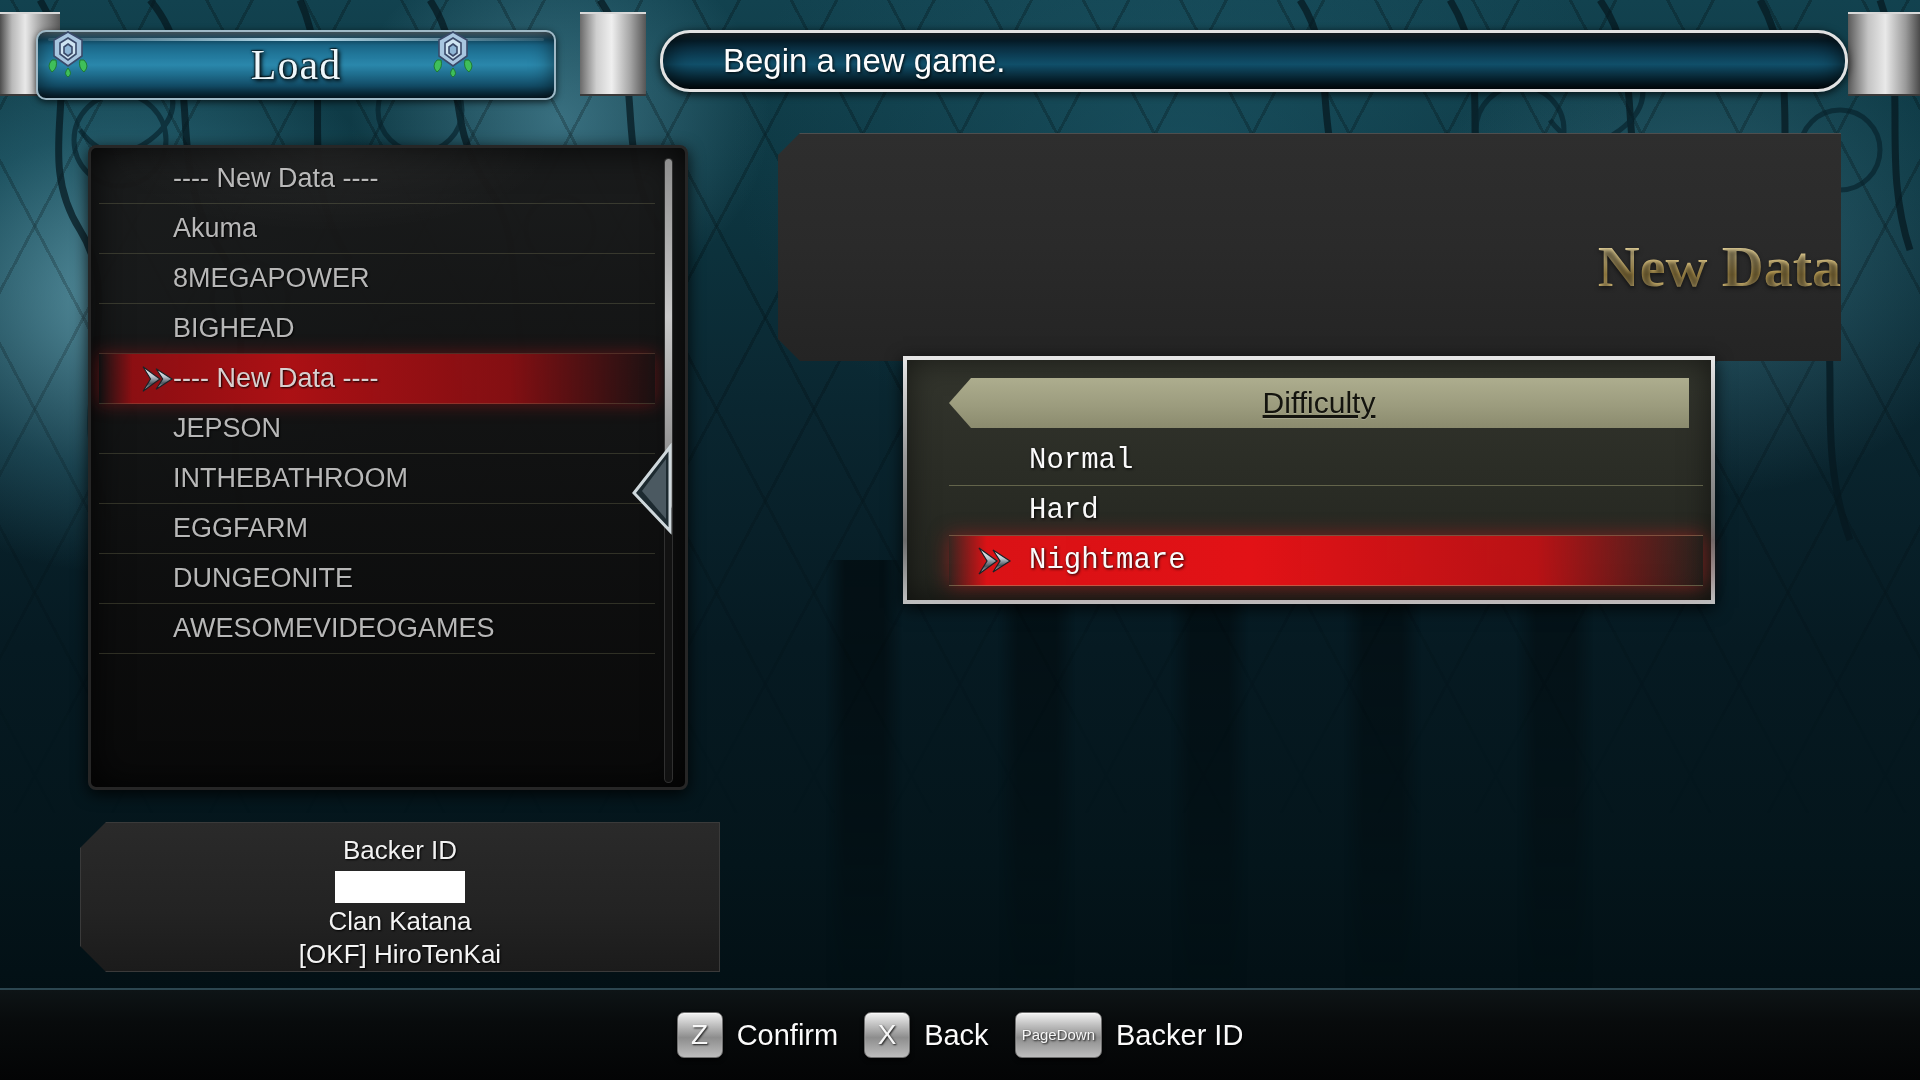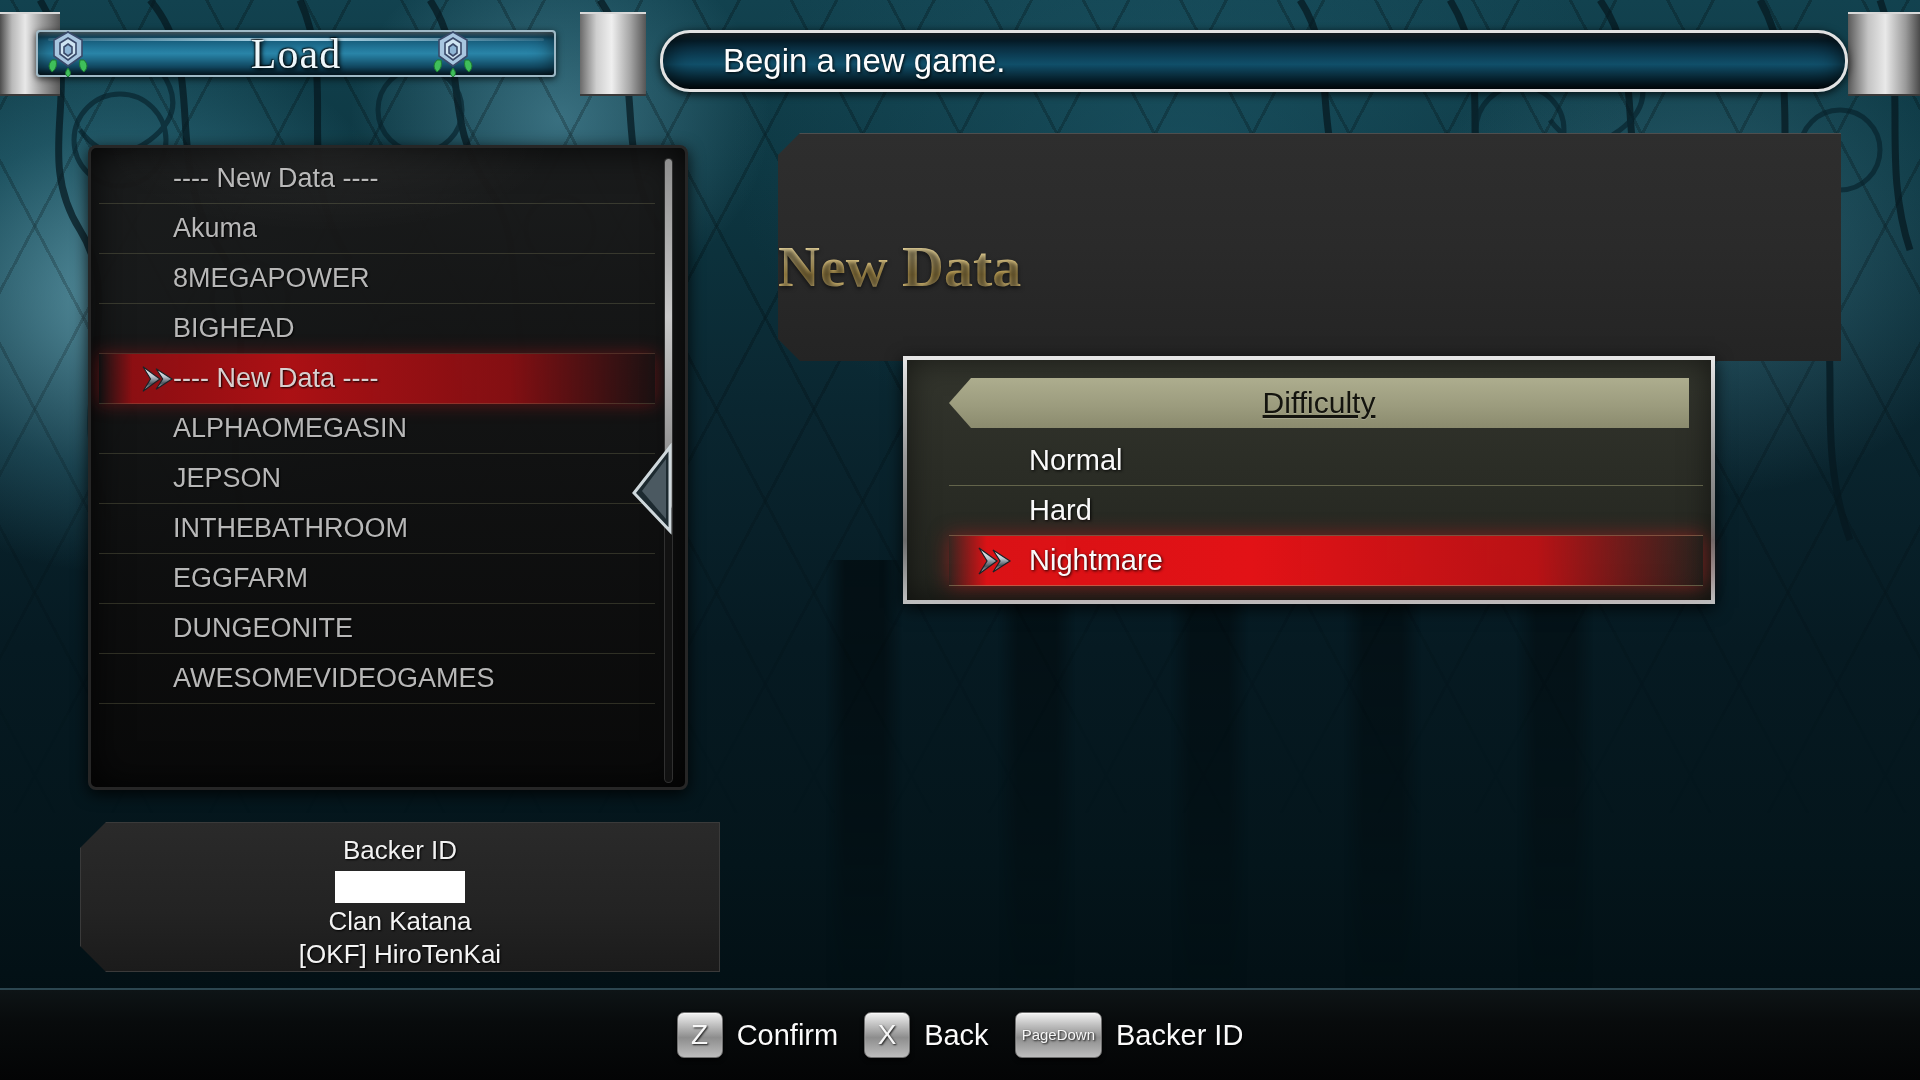--- a/index.html
+++ b/index.html
@@ -54,22 +54,22 @@
     background:linear-gradient(90deg,#4d4d4d 0%, #b9b9b9 20%, #e8e8e8 42%, #9d9d9d 70%, #5a5a5a 100%);
     border-top:2px solid #d8d8d8; border-bottom:2px solid #3a3a3a;
   }
   #frame-left  { left:0; }
   #frame-mid-l { left:580px; width:66px;
     background:linear-gradient(90deg,#6a6a6a 0%, #cfcfcf 25%, #efefef 48%, #a5a5a5 76%, #555 100%); }
   #frame-right { right:0; width:72px;
     background:linear-gradient(90deg,#5a5a5a 0%, #c4c4c4 28%, #e9e9e9 52%, #9a9a9a 80%, #4a4a4a 100%); }
 
   #load-bar {
-    position:absolute; left:36px; top:18px; width:520px; height:47px;
-    border-radius:4px;
+    position:absolute; left:36px; top:18px; width:520px; height:70px;
+    border-radius:10px;
     background:
       linear-gradient(180deg, rgba(255,255,255,0.32) 0%, rgba(255,255,255,0.0) 12%),
       linear-gradient(180deg,#0a2e40 0%, #1b6b8e 20%, #2a87ab 50%, #13506c 82%, #061d2a 100%);
     border:2px solid #9fb9c6;
     box-shadow:inset 0 0 22px rgba(0,0,0,0.6), 0 2px 7px rgba(0,0,0,0.7);
     display:flex; align-items:center; justify-content:center;
   }
   #load-bar::before {
     content:""; position:absolute; left:10px; right:10px; top:6px; height:3px;
     background:linear-gradient(90deg, rgba(255,255,255,0.1), rgba(200,235,250,0.92), rgba(255,255,255,0.1));
@@ -159,21 +159,21 @@
   #backer-clan { font-size:26px; color:#f4f4f4; text-shadow:1px 1px 2px #000; }
   #backer-user { font-size:26px; color:#f4f4f4; text-shadow:1px 1px 2px #000; margin-top:2px; }
 
   
   #detail-panel {
     position:absolute; left:778px; top:133px; width:1063px; height:228px;
     background:linear-gradient(180deg,#2e2e2e 0%, #2a2a2a 50%, #242424 100%);
     border-top:1px solid #4e4e4e;
     box-shadow:0 4px 14px rgba(0,0,0,0.75);
     clip-path:polygon(22px 0, 100% 0, 100% 100%, 22px 100%, 0 calc(100% - 22px), 0 22px);
-    display:flex; align-items:center; justify-content:flex-start;
+    display:flex; align-items:center; justify-content:flex-end;
   }
   #detail-title {
     font-family:"Liberation Serif", serif;
     font-size:58px; font-weight:bold;
     background:linear-gradient(180deg,#f4e6b6 0%, #e6cf8e 38%, #c8a858 62%, #e3d09a 100%);
     -webkit-background-clip:text; background-clip:text; color:transparent;
     text-shadow:0 2px 4px rgba(0,0,0,0.55);
     margin-top:38px;
   }
 
@@ -188,21 +188,21 @@
   #difficulty-header {
     position:absolute; left:42px; top:18px; width:740px; height:50px;
     background:linear-gradient(180deg,#adad8e 0%, #9c9c7e 55%, #8b8b6e 100%);
     clip-path:polygon(22px 0, 100% 0, 100% 100%, 22px 100%, 0 50%);
     display:flex; align-items:center; justify-content:center;
     box-shadow:0 2px 5px rgba(0,0,0,0.5);
   }
   #difficulty-header-label {
     font-size:30px; color:#14140e; text-shadow:0 1px 0 rgba(255,255,255,0.18);text-decoration:underline;
   }
-  #difficulty-options { position:absolute; left:42px; top:76px; right:8px; }
+  #difficulty-options { position:absolute; left:42px; top:76px; right:8px;font-family:Liberation Mono, monospace; }
   .diff-row {
     position:relative; height:50px; display:flex; align-items:center;
     border-bottom:1px solid rgba(168,168,122,0.45);
   }
   .diff-label {
     font-size:29px; color:#fafafa; margin-left:80px;
     text-shadow:1px 1px 3px rgba(0,0,0,0.9); white-space:nowrap;
   }
   .diff-row.selected {
     background:linear-gradient(90deg, rgba(210,16,20,0.10) 0%, rgba(221,17,21,0.98) 5%, rgba(226,18,22,1) 40%, rgba(196,16,20,0.92) 78%, rgba(70,6,8,0.12) 100%);
@@ -326,23 +326,20 @@
               <stop offset="70%" stop-color="#4a545c"></stop>
               <stop offset="100%" stop-color="#cfd8de"></stop>
             </linearGradient>
           </defs>
           <path d="M2,3 L20,16 L2,29 L10,16 Z" fill="url(#cgdouble-chevron-cursor-icon)" stroke="#1b2126" stroke-width="1.2"></path>
           <path d="M16,5 L33,16 L16,27 L23,16 Z" fill="url(#cgdouble-chevron-cursor-icon)" stroke="#1b2126" stroke-width="1.2"></path>
         </svg>
         <span class="save-label">---- New Data ----</span>
       </div>
       <div class="save-row">
-        <span class="save-label">ALPHAOMEGASIN</span>
-      </div>
-      <div class="save-row">
         <span class="save-label">JEPSON</span>
       </div>
       <div class="save-row">
         <span class="save-label">INTHEBATHROOM</span>
       </div>
       <div class="save-row">
         <span class="save-label">EGGFARM</span>
       </div>
       <div class="save-row">
         <span class="save-label">DUNGEONITE</span>

